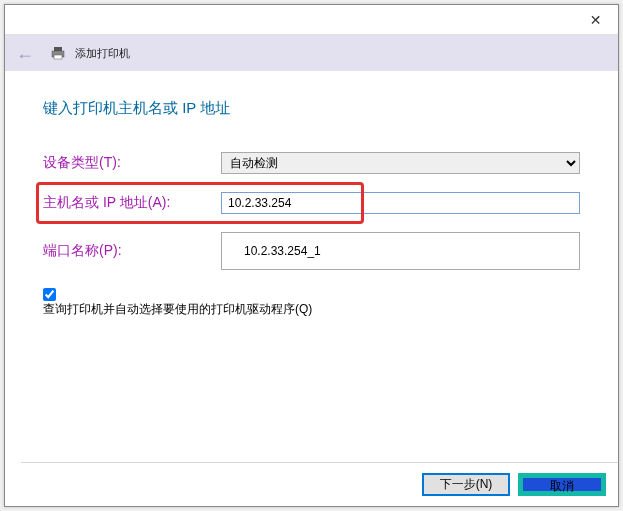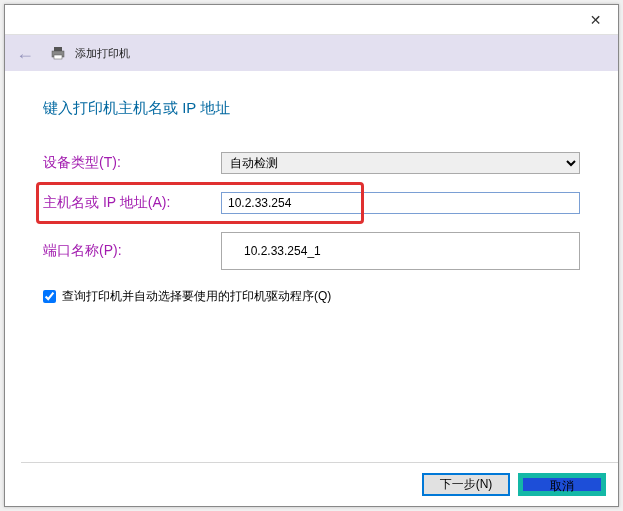--- a/index.html
+++ b/index.html
@@ -15,21 +15,21 @@
     .main-heading { color: #0369a1; font-size: 15px; font-weight: normal; margin-bottom: 34px; }
     .form-row { display: flex; align-items: center; margin-bottom: 18px; position: relative; }
     .form-label { width: 178px; font-size: 14px; color: #a21caf; }
     .form-input-wrap { flex: 1; }
     .form-select { width: 100%; height: 22px; font-size: 12px; border: 1px solid #aaa; background: #efefef; padding: 0 4px; }
     .form-input { width: 100%; height: 22px; font-size: 12px; border: 1px solid #7a9fd4; padding: 0 6px; outline: none; }
     .form-input-port { width: 100%; height: 38px; font-size: 12px; border: 1px solid #aaa; padding: 0 22px; outline: none; }
     .highlight-box { position: absolute; border: 3px solid #e03030; border-radius: 4px; left: -5px; top: -8px; right: 246px; height: 38px; pointer-events: none; }
     .highlight-row { position: relative; }
     .highlight-row .highlight-box { left: -7px; top: -10px; width: 328px; height: 42px; }
-    .checkbox-row { display: flex; align-items: center; margin-top: 8px; font-size: 12px; }
+    .checkbox-row { display: flex; align-items: flex-start; margin-top: 8px; font-size: 12px; flex-direction: column; }
     .checkbox-row input { margin-right: 6px; width: 13px; height: 13px; }
     .footer { position: absolute; bottom: 0; left: 0; right: 0; height: 44px; border-top: 1px solid #d6d6d6; display: flex; justify-content: flex-end; align-items: center; padding: 0 12px; gap: 8px; margin-left: 16px; }
     .btn { min-width: 88px; height: 23px; font-size: 12px; border: 5px solid #14b8a6; background: #1d4ed8; padding: 0 12px; }
     .btn-primary { border: 2px solid #0078d7; background: #e1e1e1; }
   </style>
 </head>
 <body>
 
 <div class="outer">
   <div class="titlebar">

